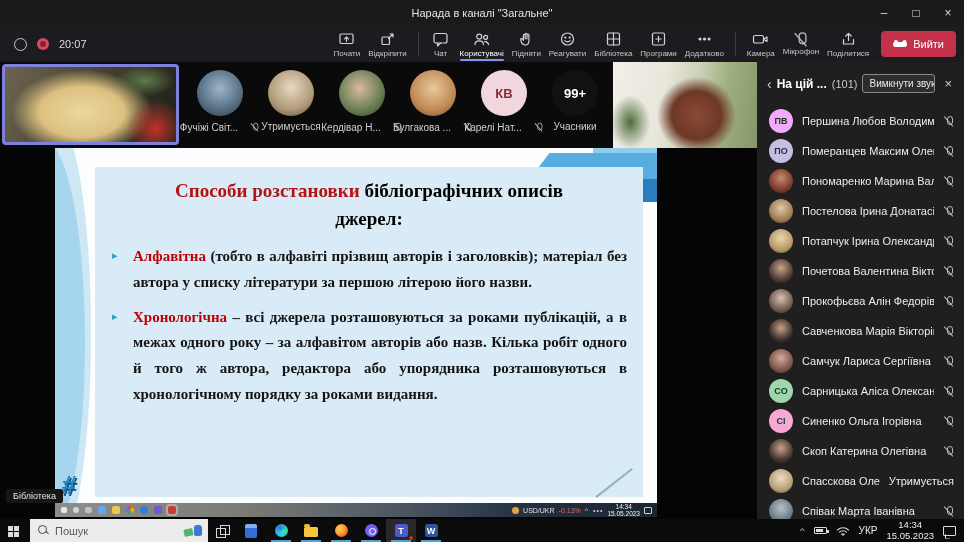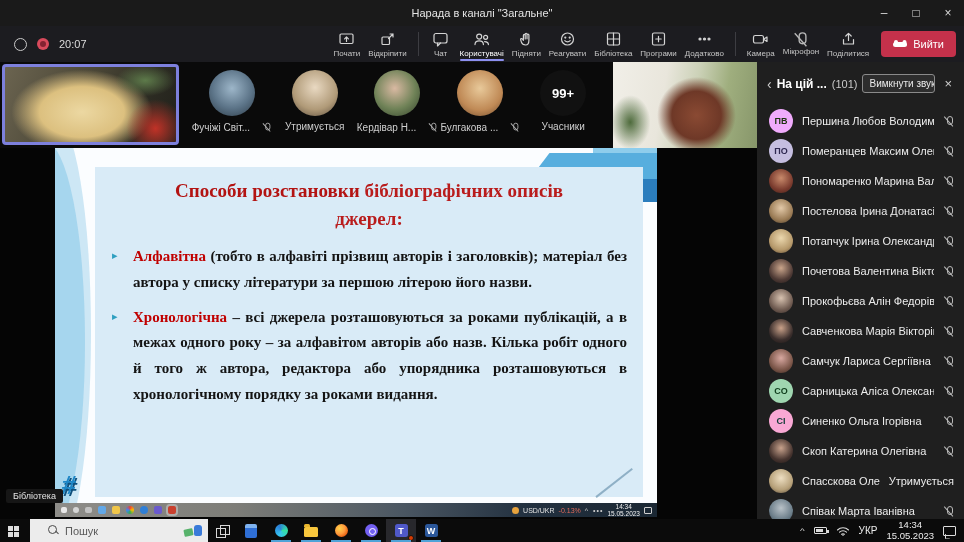--- a/index.html
+++ b/index.html
@@ -90,21 +90,21 @@
   .lw1{left:-36px;top:-30px;width:72px;height:430px;border-radius:50%;background:#cde7f5;}
   .lw2{left:-50px;top:-6px;width:80px;height:400px;border-radius:50%;background:#9fd2ec;opacity:.85;}
   .ribbon i{position:absolute;display:block;}
   .rb1{top:0;right:0;width:64px;height:15px;background:#8ecdec;}
   .rb2{top:5px;right:0;width:128px;height:27px;background:#57aede;clip-path:polygon(0 100%,16% 0,100% 0,100% 100%);}
   .rb3{top:31px;right:0;width:96px;height:23px;background:#2b7dbd;clip-path:polygon(0 100%,20% 0,100% 0,100% 100%);}
   .scontent{position:absolute;left:40px;top:19px;width:548px;height:330px;background:#d9ebf7;
             padding:10px 16px 0 16px;}
   .stitle{text-align:center;font-weight:bold;font-size:19px;line-height:1.45;}
   .stitle .t-red{color:#b31312;}
-  .stitle .t-blue{color:#b91c1c;}
+  .stitle .t-blue{color:#000000;}
   .sbullets{margin-top:12px;}
   .sb{position:relative;padding-left:22px;font-weight:bold;font-size:15px;line-height:1.72;color:#141414;
       text-align:justify;margin-bottom:9px;}
   .sb .mark{position:absolute;left:1px;top:3px;color:#2e9fc0;font-size:11px;font-family:"DejaVu Sans",sans-serif;}
   .sb .lead{color:#c00000;}
   .hashlogo{position:absolute;left:7px;top:322px;font-style:italic;font-weight:bold;font-size:27px;
             color:#1d86c6;text-shadow:1.5px 1.5px 0 #10507c;}
   .diagline{position:absolute;left:536px;top:334px;width:46px;height:1.5px;background:#8fb0c6;transform:rotate(-38deg);}
   .nametag{position:absolute;left:6px;top:341px;background:#161616;color:#e3e3e3;font-size:9px;
            padding:2px 7px;border-radius:2px;}
@@ -121,21 +121,21 @@
   .sstray .dots{font-size:7px;color:#cfcfcf;letter-spacing:1px;}
   .ssclock{font-size:6.5px;line-height:7px;color:#efefef;text-align:center;}
   .ssact{width:8px;height:7px;border:1px solid #cfcfcf;border-radius:1px;}
 
   
   .taskbar{position:absolute;left:0;top:519px;width:964px;height:23px;background:#0b0b0b;
            display:flex;align-items:center;}
   .startbtn{width:30px;height:23px;display:flex;align-items:center;justify-content:center;}
   .winglyph{width:5px;height:5px;background:#dedede;box-shadow:6px 0 0 #dedede,0 6px 0 #dedede,6px 6px 0 #dedede;
             margin:-5px 5px 0 -5px;}
-  .searchbox{width:178px;height:23px;background:#ececec;display:flex;align-items:center;gap:6px;padding:0 4px 0 18px;}
+  .searchbox{width:178px;height:23px;background:#ececec;display:flex;align-items:center;gap:6px;padding:0 4px 0 8px;}
   .searchbox .stext{font-size:11px;color:#5a5a5a;flex:1;}
   .lens{position:relative;width:11px;height:11px;flex:none;}
   .lens::before{content:"";position:absolute;left:0;top:0;width:7px;height:7px;border:1.3px solid #4a4a4a;border-radius:50%;}
   .lens::after{content:"";position:absolute;left:7px;top:7px;width:4px;height:1.3px;background:#4a4a4a;transform:rotate(45deg);}
   .sdecor{display:flex;align-items:flex-end;gap:1px;padding-right:2px;}
   .sdecor .bk{width:9px;height:7px;background:#57b26b;border-radius:1px;transform:rotate(-12deg);}
   .sdecor .bg2{width:8px;height:11px;background:#3a7bd9;border-radius:3px 3px 2px 2px;}
   .tvbtn{width:28px;height:23px;display:flex;align-items:center;justify-content:center;}
   .tvic{position:relative;width:13px;height:11px;}
   .tvic::before{content:"";position:absolute;left:0;top:2.5px;width:8px;height:8px;border:1.2px solid #d8d8d8;background:#0b0b0b;}
@@ -316,20 +316,27 @@
           </div>
       </div>
       <div class="stripav">
         <div class="circ" style="background:radial-gradient(circle at 50% 40%,#e8c99a 0%,#c08a56 60%,#6d4a2c 100%)"></div>
         <div class="cap">
             <span>Булгакова ...</span>
             <span class="mo"></span>
           </div>
       </div>
       <div class="stripav">
+        <div class="circ" style="background:#f2d6de;color:#8a2c3c">КВ</div>
+        <div class="cap">
+            <span>Карелі Нат...</span>
+            <span class="mo"></span>
+          </div>
+      </div>
+      <div class="stripav">
         <div class="circ" style="background:#111111;color:#ffffff">99+</div>
         <div class="cap">
             <span>Учасники</span>
           </div>
       </div>
     </div>
 
     <div class="camtile">
       <div class="plant"></div>
       <div class="head"></div>

